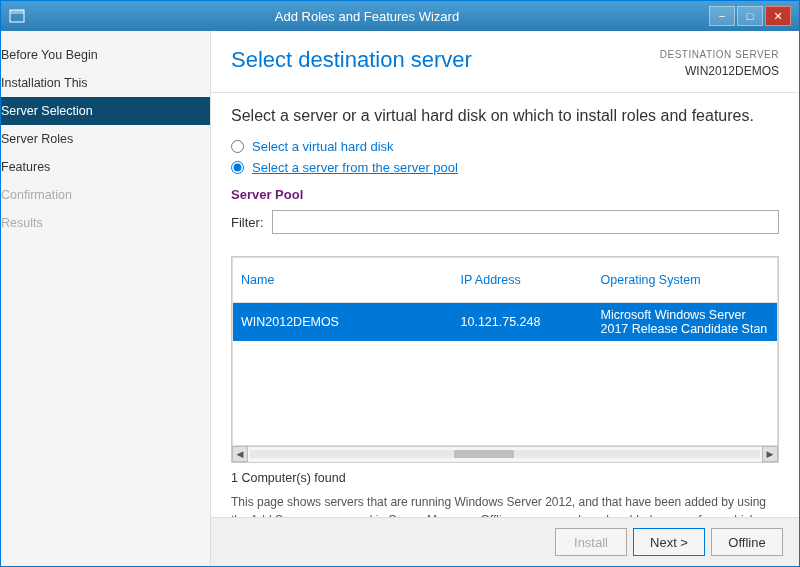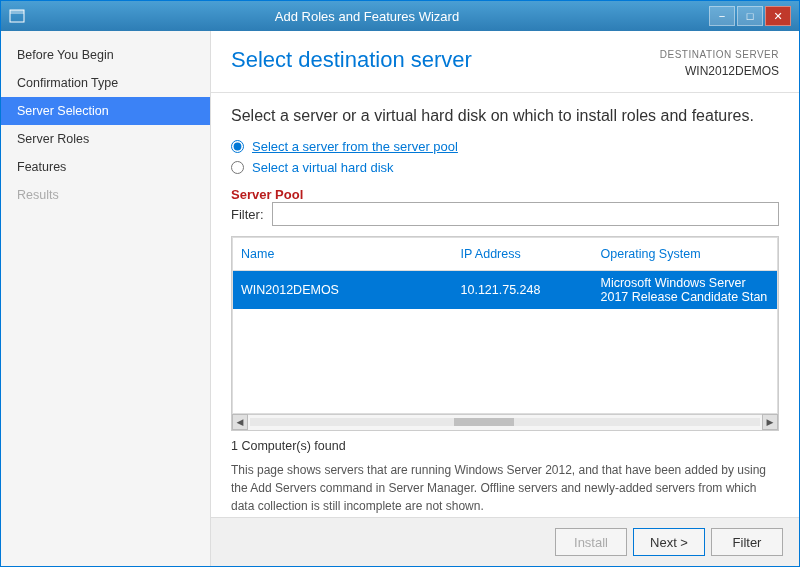--- a/index.html
+++ b/index.html
@@ -30,27 +30,27 @@
 
     .sidebar {
       width: 210px;
       background: #f5f5f5;
       border-right: 1px solid #ddd;
       padding: 10px 0;
       display: flex;
       flex-direction: column;
     }
     .sidebar-item {
-      padding: 7px 16px;
+      padding: 7px 0;
       cursor: pointer;
       color: #333;
       font-size: 12.5px;
     }
     .sidebar-item.active {
-      background: #3b82f6;
+      background: #0c4a6e;
       color: white;
     }
     .sidebar-item.disabled { color: #aaa; cursor: default; }
 
     .main-content { flex: 1; display: flex; flex-direction: column; overflow: hidden; }
 
     .page-header {
       background: white;
       padding: 16px 20px 12px 20px;
       border-bottom: 1px solid #e0e0e0;
@@ -67,32 +67,32 @@
 
     .instruction { font-size: 16px; color: #333; margin-bottom: 14px; }
 
     .radio-group { margin-bottom: 12px; }
     .radio-option { display: flex; align-items: center; gap: 8px; margin-bottom: 6px; cursor: pointer; }
     .radio-option input[type="radio"] { cursor: pointer; accent-color: #0078d7; }
     .radio-option label { font-size: 13px; color: #0078d7; cursor: pointer; }
     .radio-option label.selected { text-decoration: underline; }
 
     .server-pool-section { margin-top: 10px; }
-    .section-title { font-size: 13px; font-weight: 600; color: #b91c1c; margin-bottom: 0; }
-
-    .filter-row { display: flex; align-items: center; gap: 8px; margin-bottom: 10px; }
+    .section-title { font-size: 13px; font-weight: 600; color: #701a75; margin-bottom: 8px; }
+
+    .filter-row { display: flex; align-items: center; gap: 8px; margin-bottom: 22px; }
     .filter-label { font-size: 13px; color: #333; }
     .filter-input {
       flex: 1; height: 24px; border: 1px solid #aaa; padding: 2px 6px;
       font-size: 13px; outline: none;
     }
 
     .server-table { width: 100%; border-collapse: collapse; border: 1px solid #ddd; }
     .server-table th {
-      background: white; text-align: left; padding: 9px 8px;
+      background: white; text-align: left; padding: 15px 8px;
       font-size: 12.5px; color: #0078d7; border-bottom: 1px solid #ddd;
       font-weight: normal;
     }
     .server-table td { padding: 5px 8px; font-size: 12.5px; border: none; }
     .server-table tr.selected td { background: #0078d7; color: white; }
     .server-table tr.selected td.name { font-weight: 500; }
 
     .table-wrapper {
       border: 1px solid #ccc;
       margin-bottom: 0;
@@ -152,30 +152,33 @@
     </div>
   </div>
 
   <div class="content-area">
 
     <div class="sidebar">
       <div class="sidebar-item">
         <span>Before You Begin</span>
       </div>
       <div class="sidebar-item">
-        <span>Confirmation Type</span>
+        <span>Installation This</span>
       </div>
       <div class="sidebar-item active">
         <span>Server Selection</span>
       </div>
       <div class="sidebar-item">
         <span>Server Roles</span>
       </div>
       <div class="sidebar-item">
         <span>Features</span>
+      </div>
+      <div class="sidebar-item disabled">
+        <span>Confirmation</span>
       </div>
       <div class="sidebar-item disabled">
         <span>Results</span>
       </div>
     </div>
 
     <div class="main-content">
 
       <div class="page-header">
         <h1 class="page-title">Select destination server</h1>
@@ -183,26 +186,26 @@
           <div class="label">DESTINATION SERVER</div>
           <div class="value">WIN2012DEMOS</div>
         </div>
       </div>
 
       <div class="page-body">
         <p class="instruction">Select a server or a virtual hard disk on which to install roles and features.</p>
 
         <div class="radio-group">
           <div class="radio-option">
+            <input type="radio" name="dest-type" id="vhd" style="">
+            <label for="vhd">Select a virtual hard disk</label>
+          </div>
+          <div class="radio-option">
             <input type="radio" name="dest-type" id="server-pool" checked="" style="">
             <label for="server-pool" class="selected">Select a server from the server pool</label>
-          </div>
-          <div class="radio-option">
-            <input type="radio" name="dest-type" id="vhd" style="">
-            <label for="vhd">Select a virtual hard disk</label>
           </div>
         </div>
 
         <div class="server-pool-section">
           <div class="section-title">Server Pool</div>
 
           <div class="filter-row">
             <span class="filter-label">Filter:</span>
             <input class="filter-input" type="text" style="">
           </div>
@@ -256,17 +259,17 @@
           </div>
 
           <p class="found-text">1 Computer(s) found</p>
           <p class="description-text">This page shows servers that are running Windows Server 2012, and that have been added by using the Add Servers command in Server Manager. Offline servers and newly-added servers from which data collection is still incomplete are not shown.</p>
         </div>
       </div>
 
       <div class="footer">
         <button class="footer-btn disabled">Install</button>
         <button class="footer-btn default">Next &gt;</button>
-        <button class="footer-btn">Filter</button>
+        <button class="footer-btn">Offline</button>
       </div>
     </div>
   </div>
 </div>
 
 </body></html>

